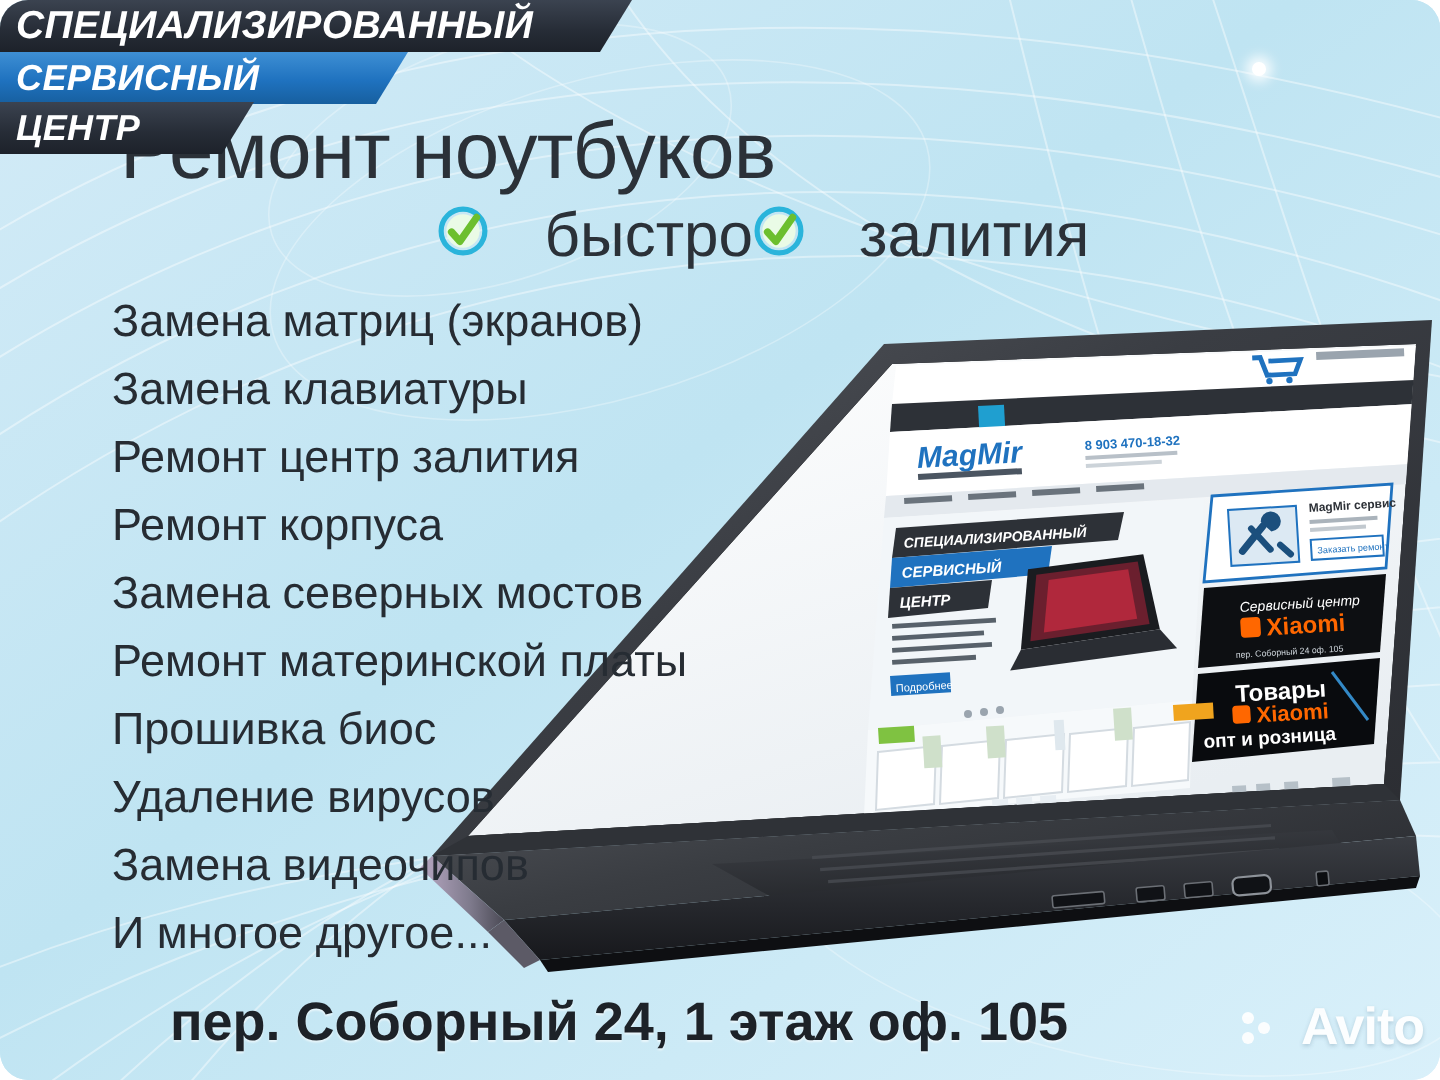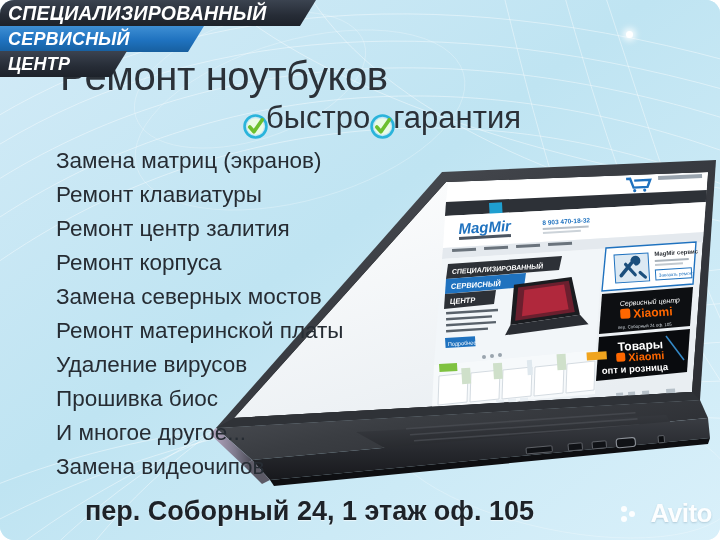--- a/index.html
+++ b/index.html
@@ -101,21 +101,22 @@
     box-sizing: border-box;
     font-size: 31px;
     color: #2b3138;
     z-index: 5;
     display: flex;
     justify-content: center;
     align-items: center;
   }
   .subline .word {
     display: inline-flex;
-    align-items: flex-end;
+    align-items: flex-start;
+    gap: 30px;
   }
   .check-icon {
     display: inline-block;
     width: 25px;
     height: 25px;
     margin-right: -2px;
     vertical-align: middle;
     flex: none;
   }
 
@@ -260,21 +261,21 @@
       <span>быстро</span>
     </span>
     <span class="word">
       <span class="check-icon">
         <svg viewBox="0 0 48 48" width="25" height="25">
           <circle cx="24" cy="24" r="21" fill="none" stroke="#2ab4db" stroke-width="5"></circle>
           <circle cx="24" cy="24" r="16" fill="#eafbe6"></circle>
           <path d="M13 25 L21 34 L37 11" fill="none" stroke="#6cbf2e" stroke-width="7" stroke-linecap="round" stroke-linejoin="round"></path>
         </svg>
       </span>
-      <span>гарантия</span>
+      <span>залития</span>
     </span>
   </div>
 
   <div class="laptop">
     <svg width="520" height="330" viewBox="0 0 520 330">
       <defs>
         <linearGradient id="lidG" x1="0" y1="0" x2="1" y2="1">
           <stop offset="0%" stop-color="#55585e"></stop>
           <stop offset="40%" stop-color="#3a3d43"></stop>
           <stop offset="100%" stop-color="#2a2c31"></stop>
@@ -467,29 +468,29 @@
       </g>
       <g transform="rotate(-5 420 279)">
         <rect x="420" y="279" width="19" height="9" rx="3" fill="#101216" stroke="#8d9299" stroke-width="1.1"></rect>
       </g>
       <rect x="462" y="276" width="6" height="7" rx="1" fill="#0c0e11" stroke="#6b6f75" stroke-width="0.8" transform="rotate(-5 462 276)"></rect>
     </svg>
   </div>
 
   <div class="services">
     <div class="service-item">Замена матриц (экранов)</div>
-    <div class="service-item">Ремонт клавиатуры</div>
+    <div class="service-item">Замена клавиатуры</div>
     <div class="service-item">Ремонт центр залития</div>
     <div class="service-item">Ремонт корпуса</div>
     <div class="service-item">Замена северных мостов</div>
     <div class="service-item">Ремонт материнской платы</div>
+    <div class="service-item">Прошивка биос</div>
     <div class="service-item">Удаление вирусов</div>
-    <div class="service-item">Прошивка биос</div>
+    <div class="service-item">Замена видеочипов</div>
     <div class="service-item">И многое другое...</div>
-    <div class="service-item">Замена видеочипов</div>
   </div>
 
   <div class="address">пер. Соборный 24, 1 этаж оф. 105</div>
 
   <div class="watermark">
     <span class="wm-dots">
         <i></i>
         <i></i>
         <i></i>
       </span>

